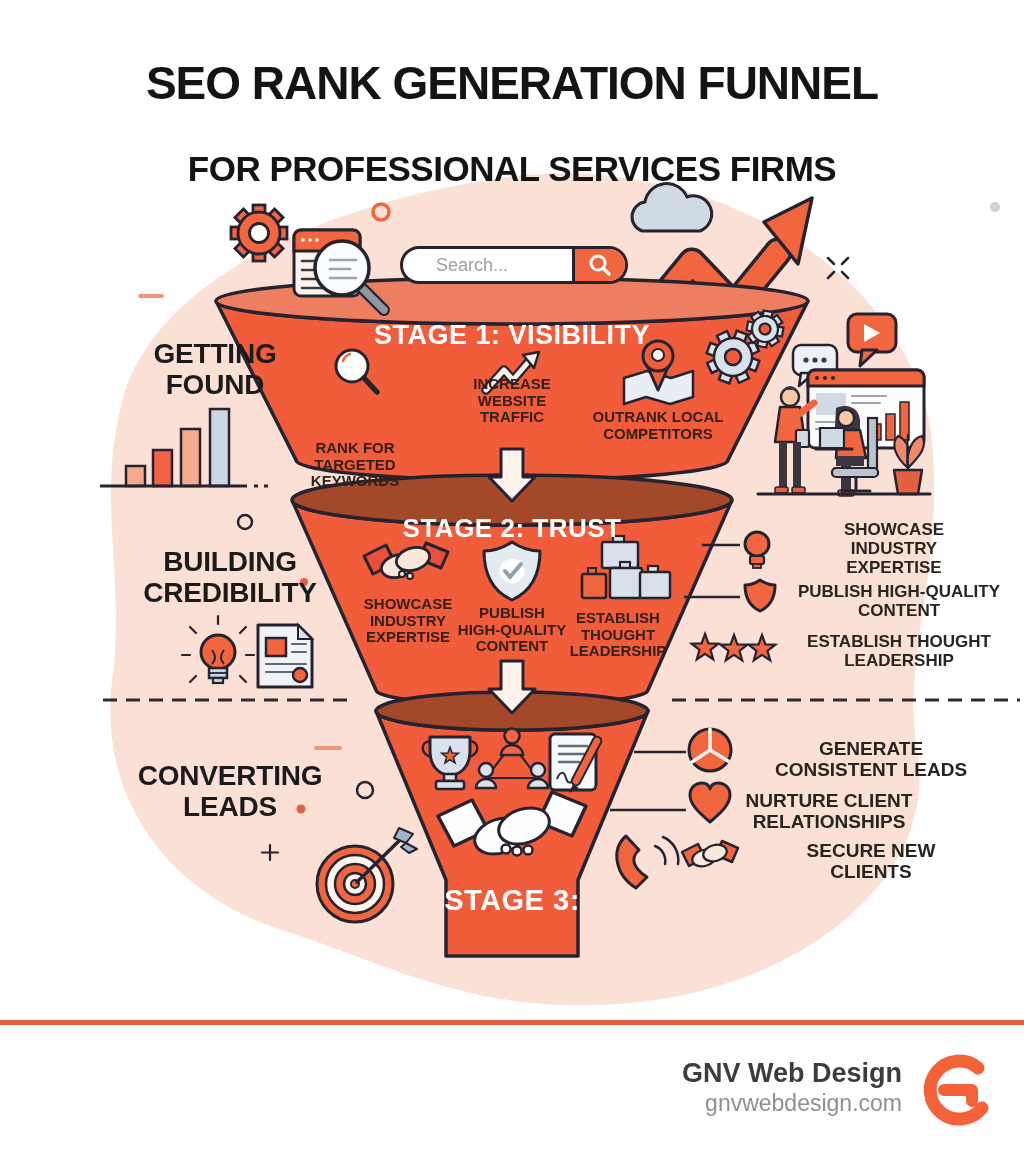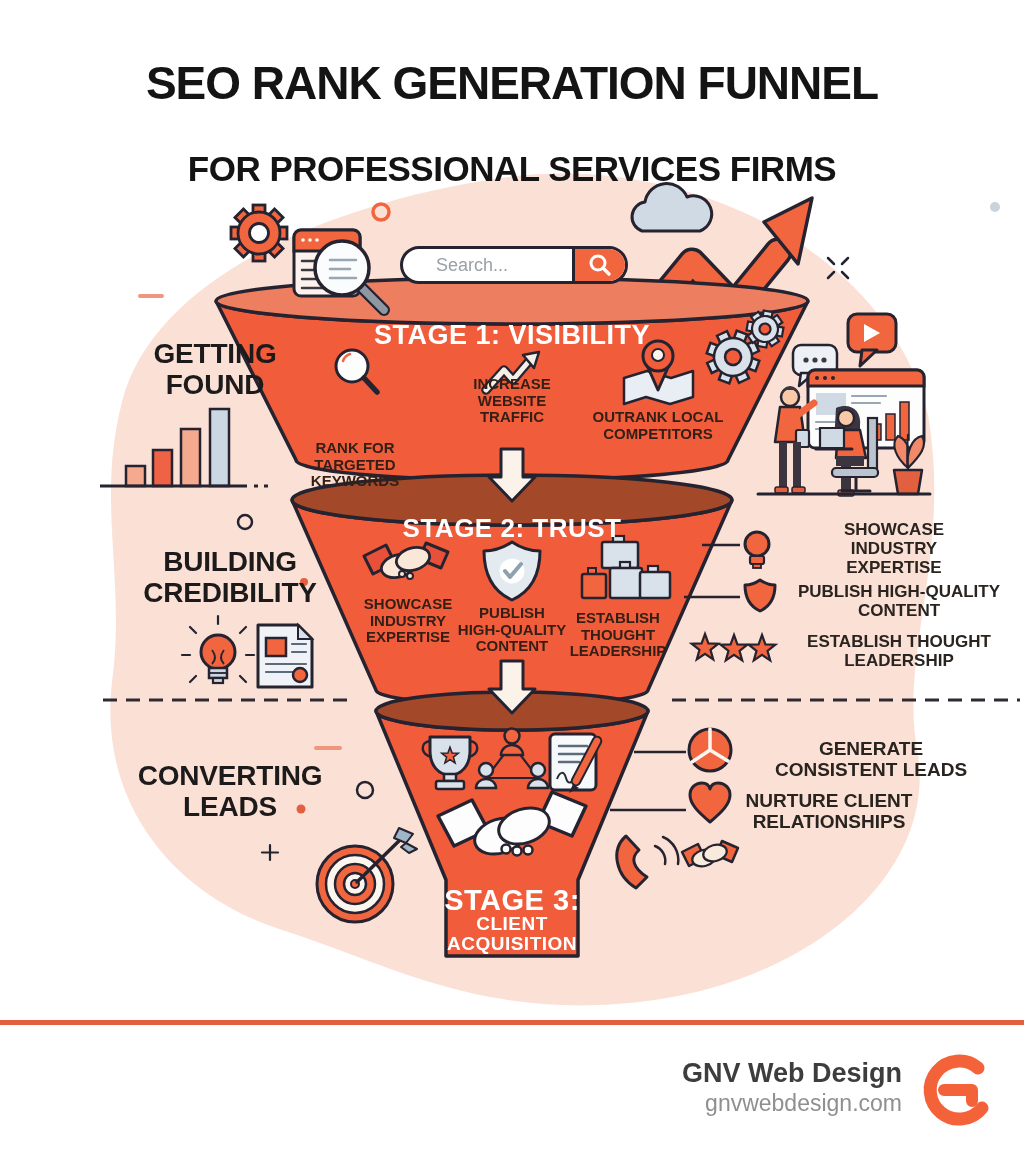--- a/index.html
+++ b/index.html
@@ -383,33 +383,33 @@
 INDUSTRY
 EXPERTISE</div>
   <div class="txt itemLabel" style="left:436px;top:605px;width:152px;">PUBLISH
 HIGH-QUALITY
 CONTENT</div>
   <div class="txt itemLabel" style="left:540px;top:610px;width:156px;">ESTABLISH
 THOUGHT
 LEADERSHIP</div>
 
   <div class="txt stageTitle" style="left:412px;top:884px;width:200px;font-size:29px;">STAGE 3:</div>
-  <div class="txt stageTitle" style="left:412px;top:914px;width:200px;font-size:19px;line-height:20px;">CLIENT
-ACQUISITION</div>
 
   <div class="txt bulletLabel" style="left:779px;top:520px;width:230px;">SHOWCASE
 INDUSTRY
 EXPERTISE</div>
   <div class="txt bulletLabel" style="left:779px;top:582px;width:240px;">PUBLISH HIGH-QUALITY
 CONTENT</div>
   <div class="txt bulletLabel" style="left:779px;top:632px;width:240px;">ESTABLISH THOUGHT
 LEADERSHIP</div>
 
   <div class="txt bulletLabelBig" style="left:741px;top:738px;width:260px;">GENERATE
 CONSISTENT LEADS</div>
   <div class="txt bulletLabelBig" style="left:699px;top:790px;width:260px;">NURTURE CLIENT
 RELATIONSHIPS</div>
+  <div class="txt bulletLabelBig" style="left:741px;top:840px;width:260px;">SECURE NEW
+CLIENTS</div>
 
   <div class="hrline"></div>
   <div class="txt brand">GNV Web Design</div>
   <div class="txt site">gnvwebdesign.com</div>
 
 </div>
 
 </body></html>

